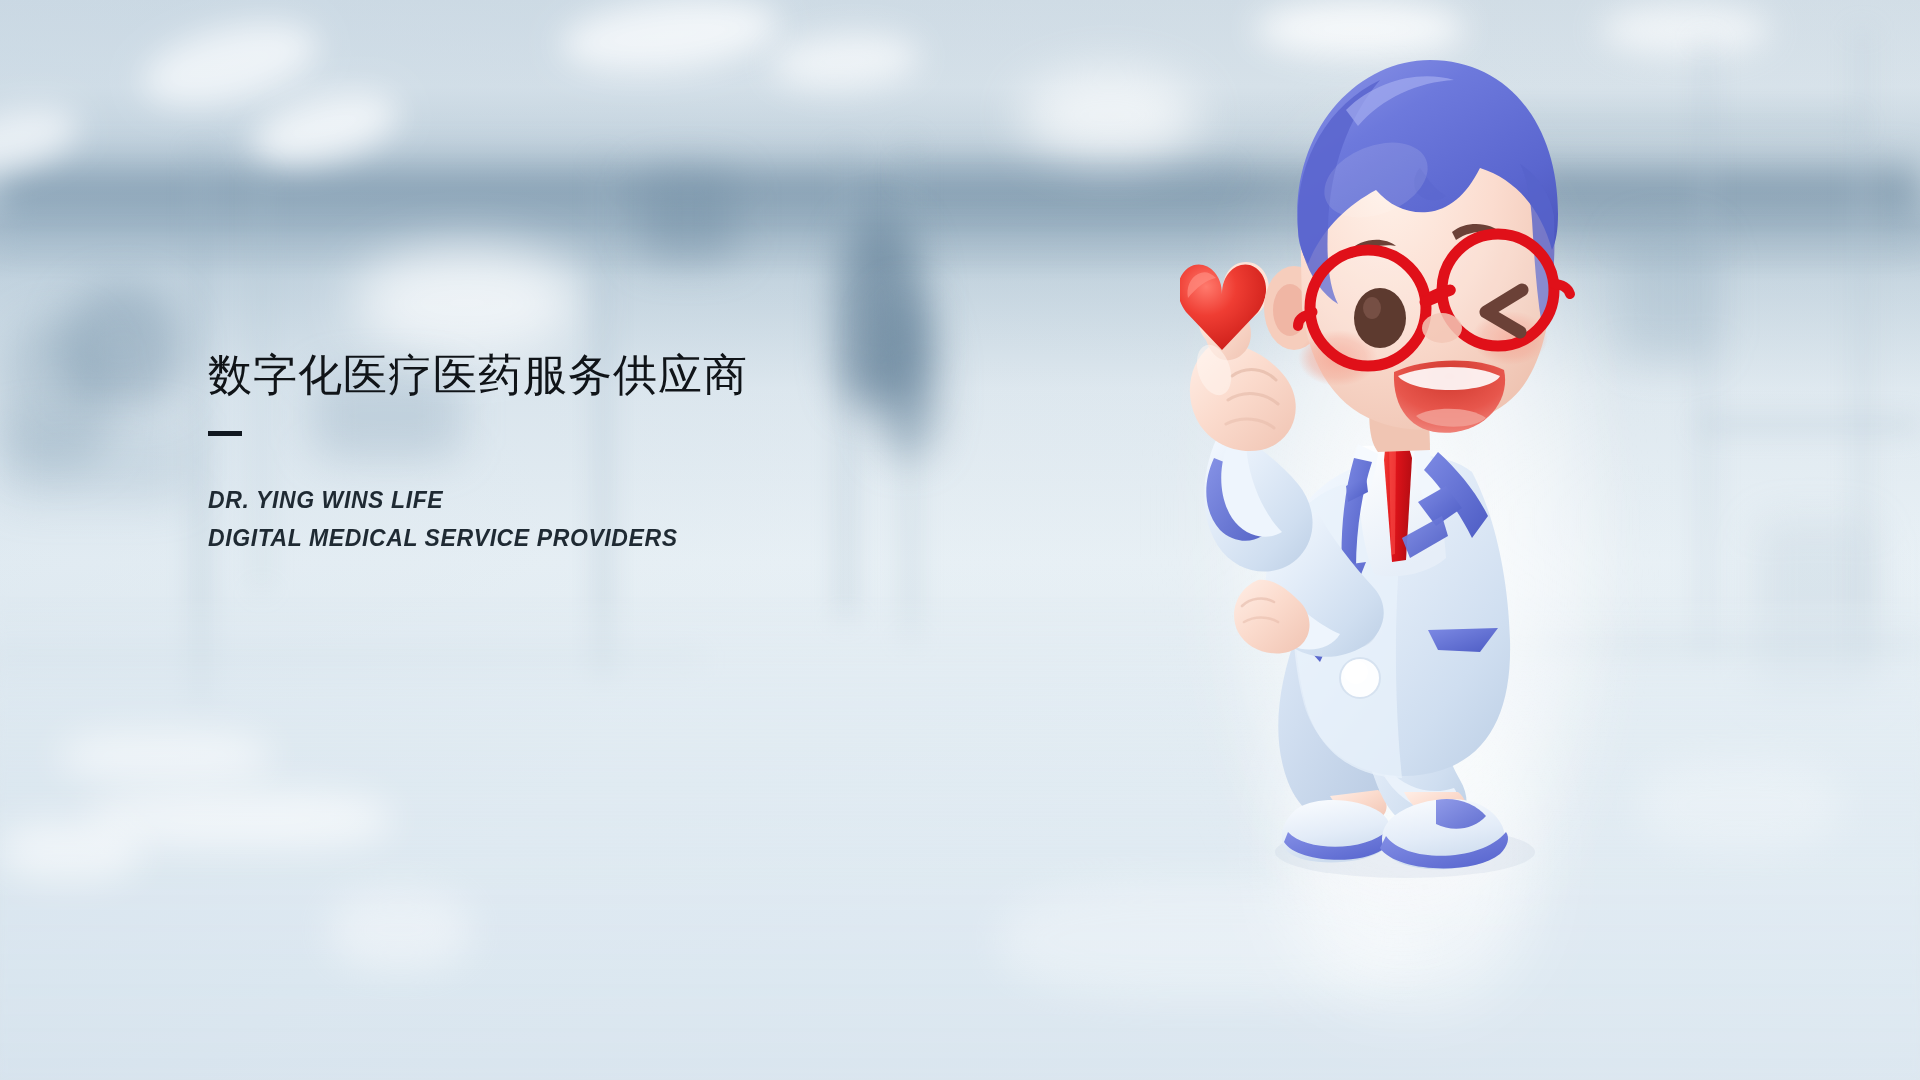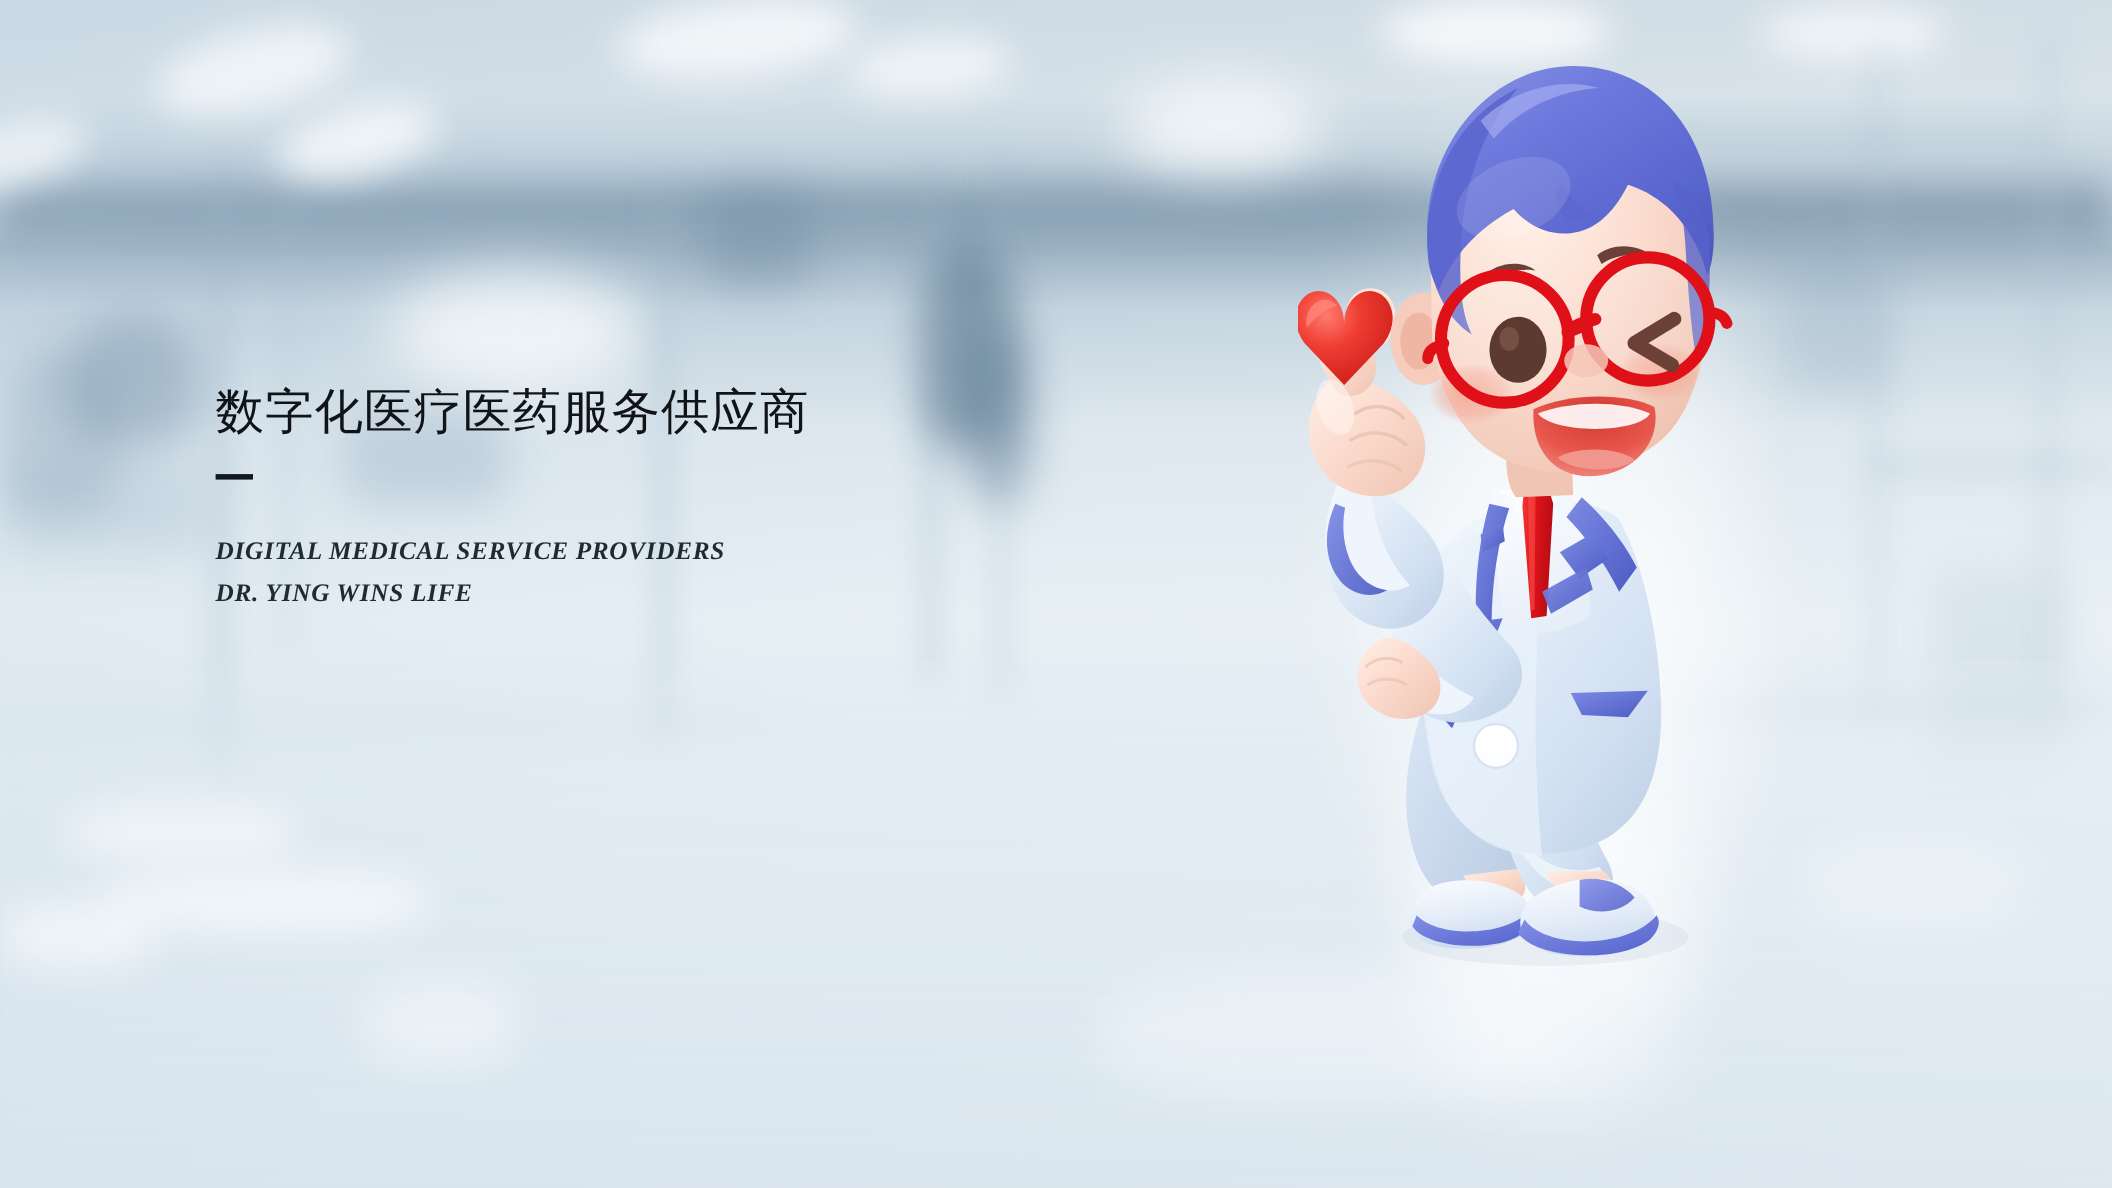--- a/index.html
+++ b/index.html
@@ -120,23 +120,22 @@
 
   
   .tint{
     position:absolute; inset:0;
     background:linear-gradient(135deg, rgba(190,210,226,.30) 0%, rgba(222,234,242,.10) 45%, rgba(236,244,249,.22) 100%);
   }
 
   
   .copy{
     position:absolute;
-    left:196px; top:350px;
+    left:208px; top:350px;
     z-index:40;
-    font-family:Liberation Serif, serif;
   }
   .sub-cn{
     font-size:44px;
     line-height:1.12;
     letter-spacing:1px;
     color:#101418;
     font-weight:400;
     white-space:nowrap;
   }
   .title-cn{
@@ -238,22 +237,22 @@
   <div class="hotspot"></div>
   <div class="tint"></div>
 
   <div class="copy">
     <div class="sub-cn">数字化医疗医药服务供应商</div>
 
 
     <div class="rule"></div>
 
     <div class="eng">
+      <div>DR. YING WINS LIFE</div>
       <div>DIGITAL MEDICAL SERVICE PROVIDERS</div>
-      <div>DR. YING WINS LIFE</div>
     </div>
   </div>
 
   <div class="mascot-glow"></div>
 
   <div class="mascot">
     <svg viewBox="0 0 430 1000" xmlns="http://www.w3.org/2000/svg">
       <defs>
 
         <linearGradient id="gSkin" x1="0" y1="0" x2="1" y2="1">

